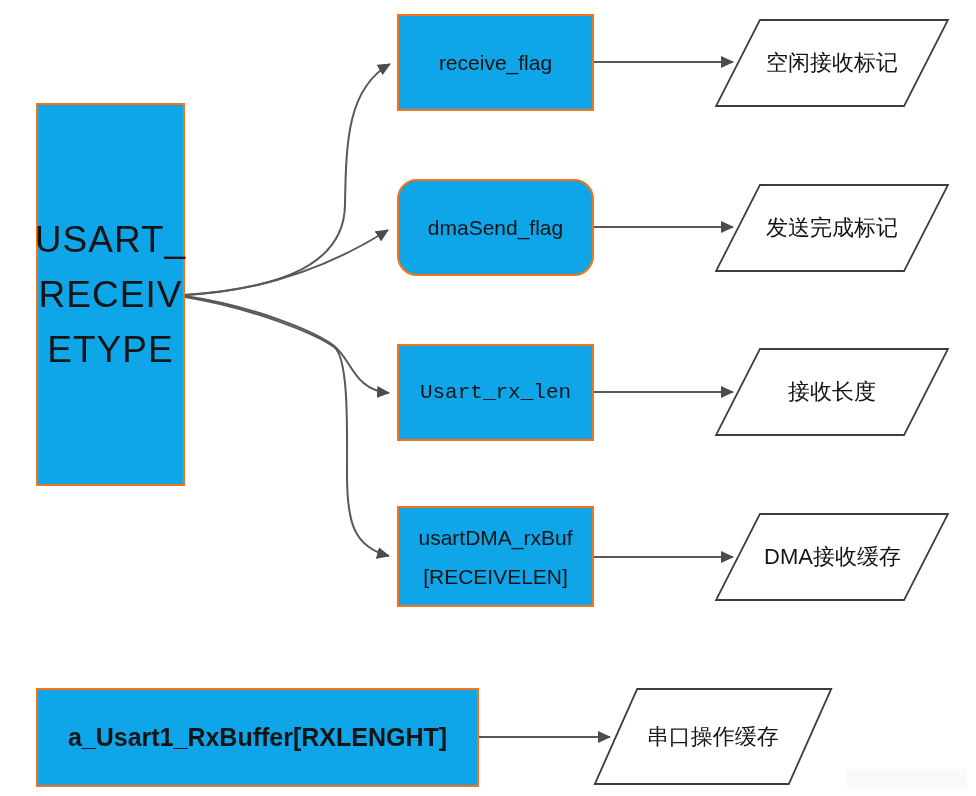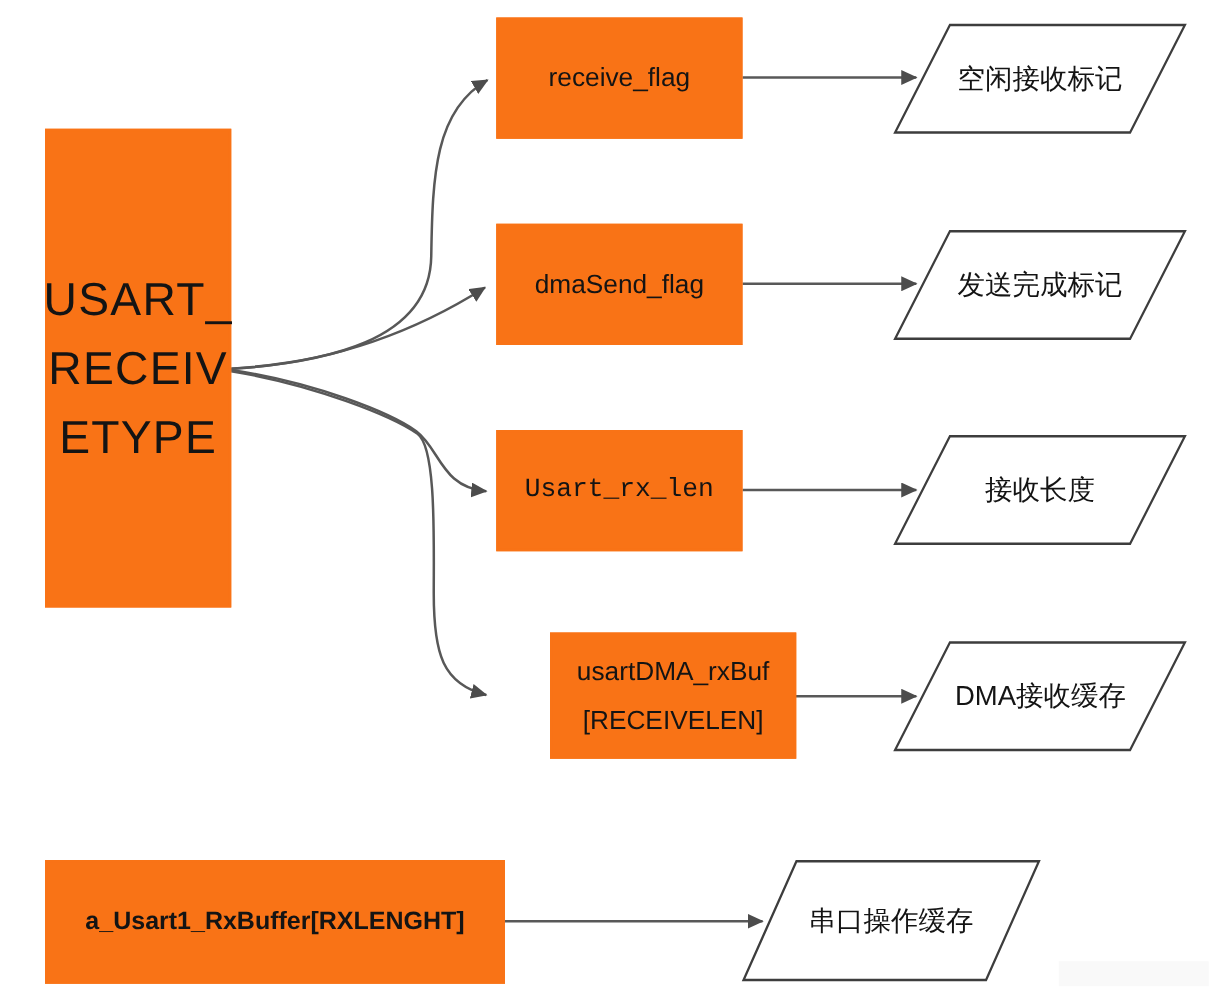--- a/index.html
+++ b/index.html
@@ -3,31 +3,31 @@
 <meta charset="utf-8">
 <style>
   html,body { margin:0; padding:0; background:#ffffff; }
   .canvas {
     position:relative; width:976px; height:796px; background:#ffffff;
     font-family:"Liberation Sans", sans-serif; color:#141414; overflow:hidden;
   }
   .arrow-layer { position:absolute; left:0; top:0; width:976px; height:796px; }
 
   .rect-node {
-    position:absolute; box-sizing:border-box; background:#f97316;
+    position:absolute; box-sizing:border-box; background:#0ea5e9;
     border:2px solid #f97316; display:flex; align-items:center; justify-content:center;
     text-align:center; white-space:pre-line;
   }
   .src-node   { left:36px;  top:103px; width:149px; height:383px; font-size:37px; line-height:55px; letter-spacing:1px; }
   .member-box { left:397px; width:197px; height:97px; font-size:21px; }
   .m0 { top:14px; }
-  .m1 { top:179px; }
+  .m1 { top:179px;border-radius:20px; }
   .m2 { top:344px;font-family:Liberation Mono, monospace; }
-  .m3 { top:506px; height:101px; line-height:39px;margin-left:43px; }
-  .buffer-box { left:36px; top:688px; width:368px; height:99px; font-size:20px; font-weight:bold; }
+  .m3 { top:506px; height:101px; line-height:39px; }
+  .buffer-box { left:36px; top:688px; width:443px; height:99px; font-size:25px; font-weight:bold; }
 
   .para {
     position:absolute; box-sizing:border-box; background:#ffffff;
     border:2px solid #3d3d3d; display:flex; align-items:center; justify-content:center;
     width:190px; height:88px; transform:skewX(-27deg);
   }
   .para > span { display:block; transform:skewX(27deg); font-size:22px; white-space:nowrap; }
   .p0 { left:737px; top:19px;  }
   .p1 { left:737px; top:184px; }
   .p2 { left:737px; top:348px; }

